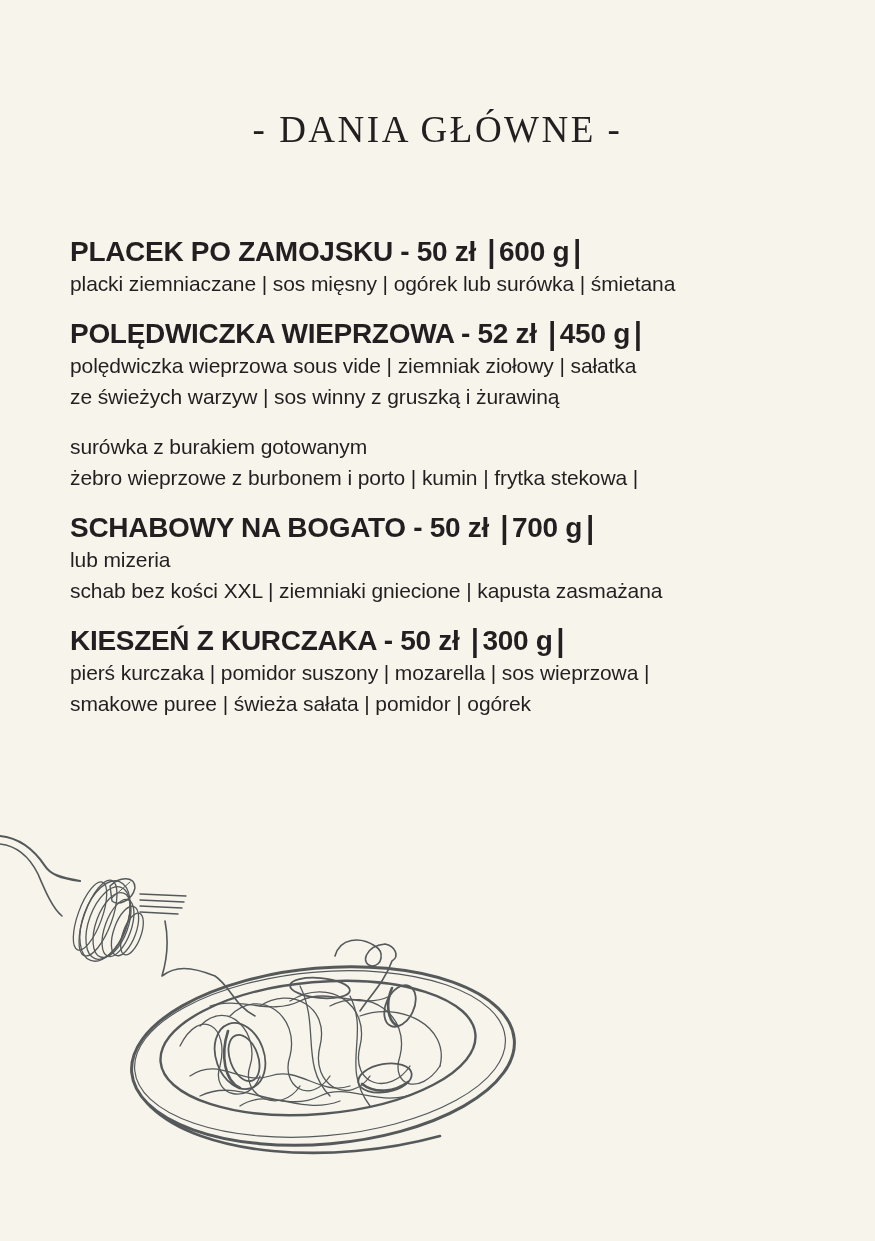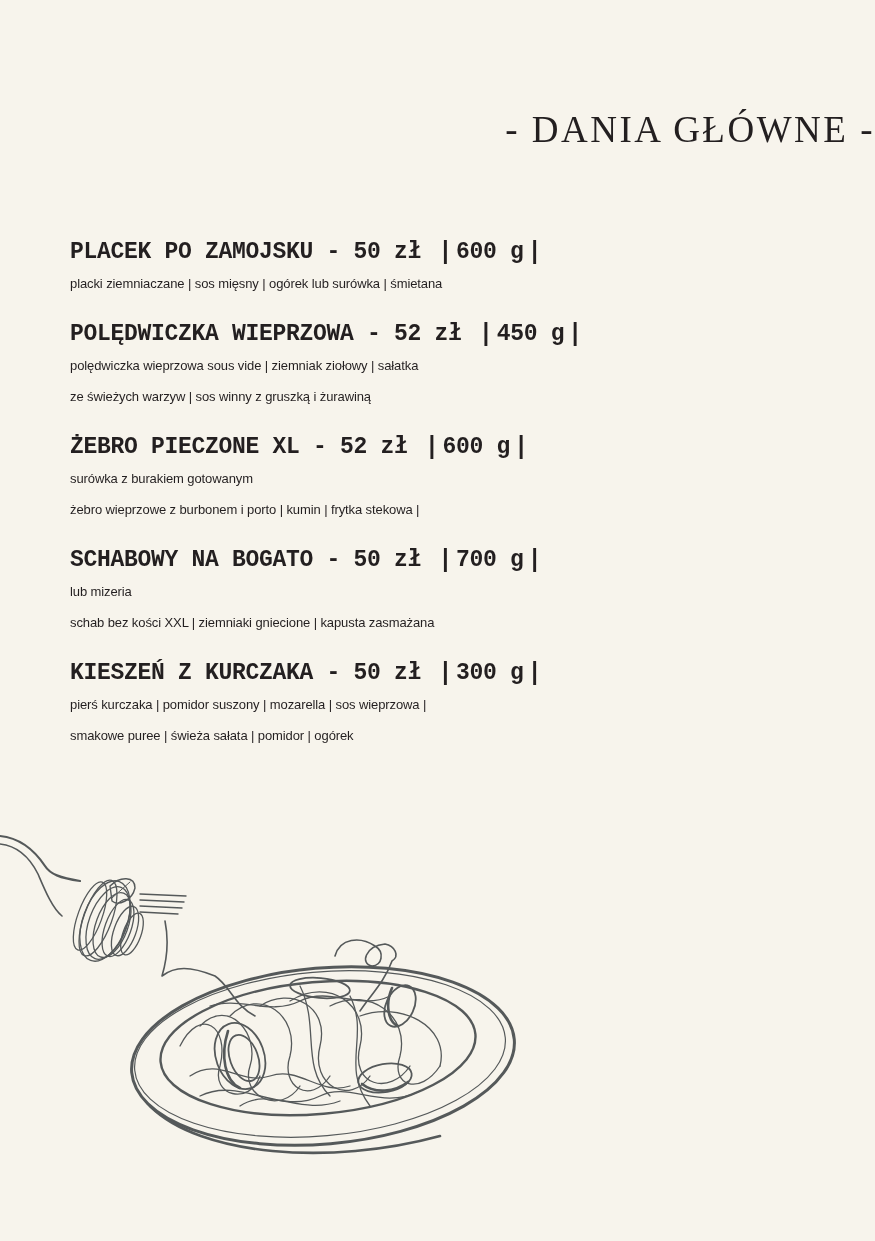--- a/index.html
+++ b/index.html
@@ -13,54 +13,53 @@
       color: #231f20;
       position: relative;
       overflow: hidden;
       font-family: "Liberation Sans", "DejaVu Sans", sans-serif;
     }
     .page-title {
       position: absolute;
       left: 0;
       width: 875px;
       top: 108px;
-      text-align: right;
+      text-align: center;
       font-family: "Liberation Serif", "DejaVu Serif", serif;
       font-size: 37px;
       letter-spacing: 2.5px;
       color: #231f20;
       font-weight: normal;
       margin: 0;
     }
     .menu {
       position: absolute;
       left: 70px;
       top: 236px;
       width: 740px;
     }
     .dish {
       margin-bottom: 18px;
     }
     .dish-header {
-      font-size: 23px;
+      font-size: 28px;
       font-weight: bold;
       line-height: 32px;
       letter-spacing: -0.3px;
       white-space: nowrap;
       color: #231f20;
-      font-family: Liberation Mono, monospace;
     }
     .dish-header .sep {
       font-weight: bold;
       display: inline-block;
       transform: scaleY(1.15);
       margin: 0 4px;
     }
     .dish-desc {
-      font-size: 13px;
+      font-size: 21px;
       line-height: 31.5px;
       color: #231f20;
       letter-spacing: -0.1px;
     }
     .illustration {
       position: absolute;
       left: 0;
       top: 826px;
       width: 530px;
       height: 345px;
@@ -88,24 +87,20 @@
   <div class="dish">
     <div class="dish-header">
       <span>POLĘDWICZKA WIEPRZOWA</span><span> - </span><span>52 zł</span>
       <span class="sep">|</span><span>450 g</span><span class="sep">|</span>
     </div>
     <div class="dish-desc">polędwiczka wieprzowa sous vide | ziemniak ziołowy | sałatka</div>
     <div class="dish-desc">ze świeżych warzyw | sos winny z gruszką i żurawiną</div>
   </div>
 
   <div class="dish">
-    <div class="dish-header">
-      <span>ŻEBRO PIECZONE XL</span><span> - </span><span>52 zł</span>
-      <span class="sep">|</span><span>600 g</span><span class="sep">|</span>
-    </div>
     <div class="dish-desc">surówka z burakiem gotowanym</div>
     <div class="dish-desc">żebro wieprzowe z burbonem i porto | kumin | frytka stekowa |</div>
   </div>
 
   <div class="dish">
     <div class="dish-header">
       <span>SCHABOWY NA BOGATO</span><span> - </span><span>50 zł</span>
       <span class="sep">|</span><span>700 g</span><span class="sep">|</span>
     </div>
     <div class="dish-desc">lub mizeria</div>

